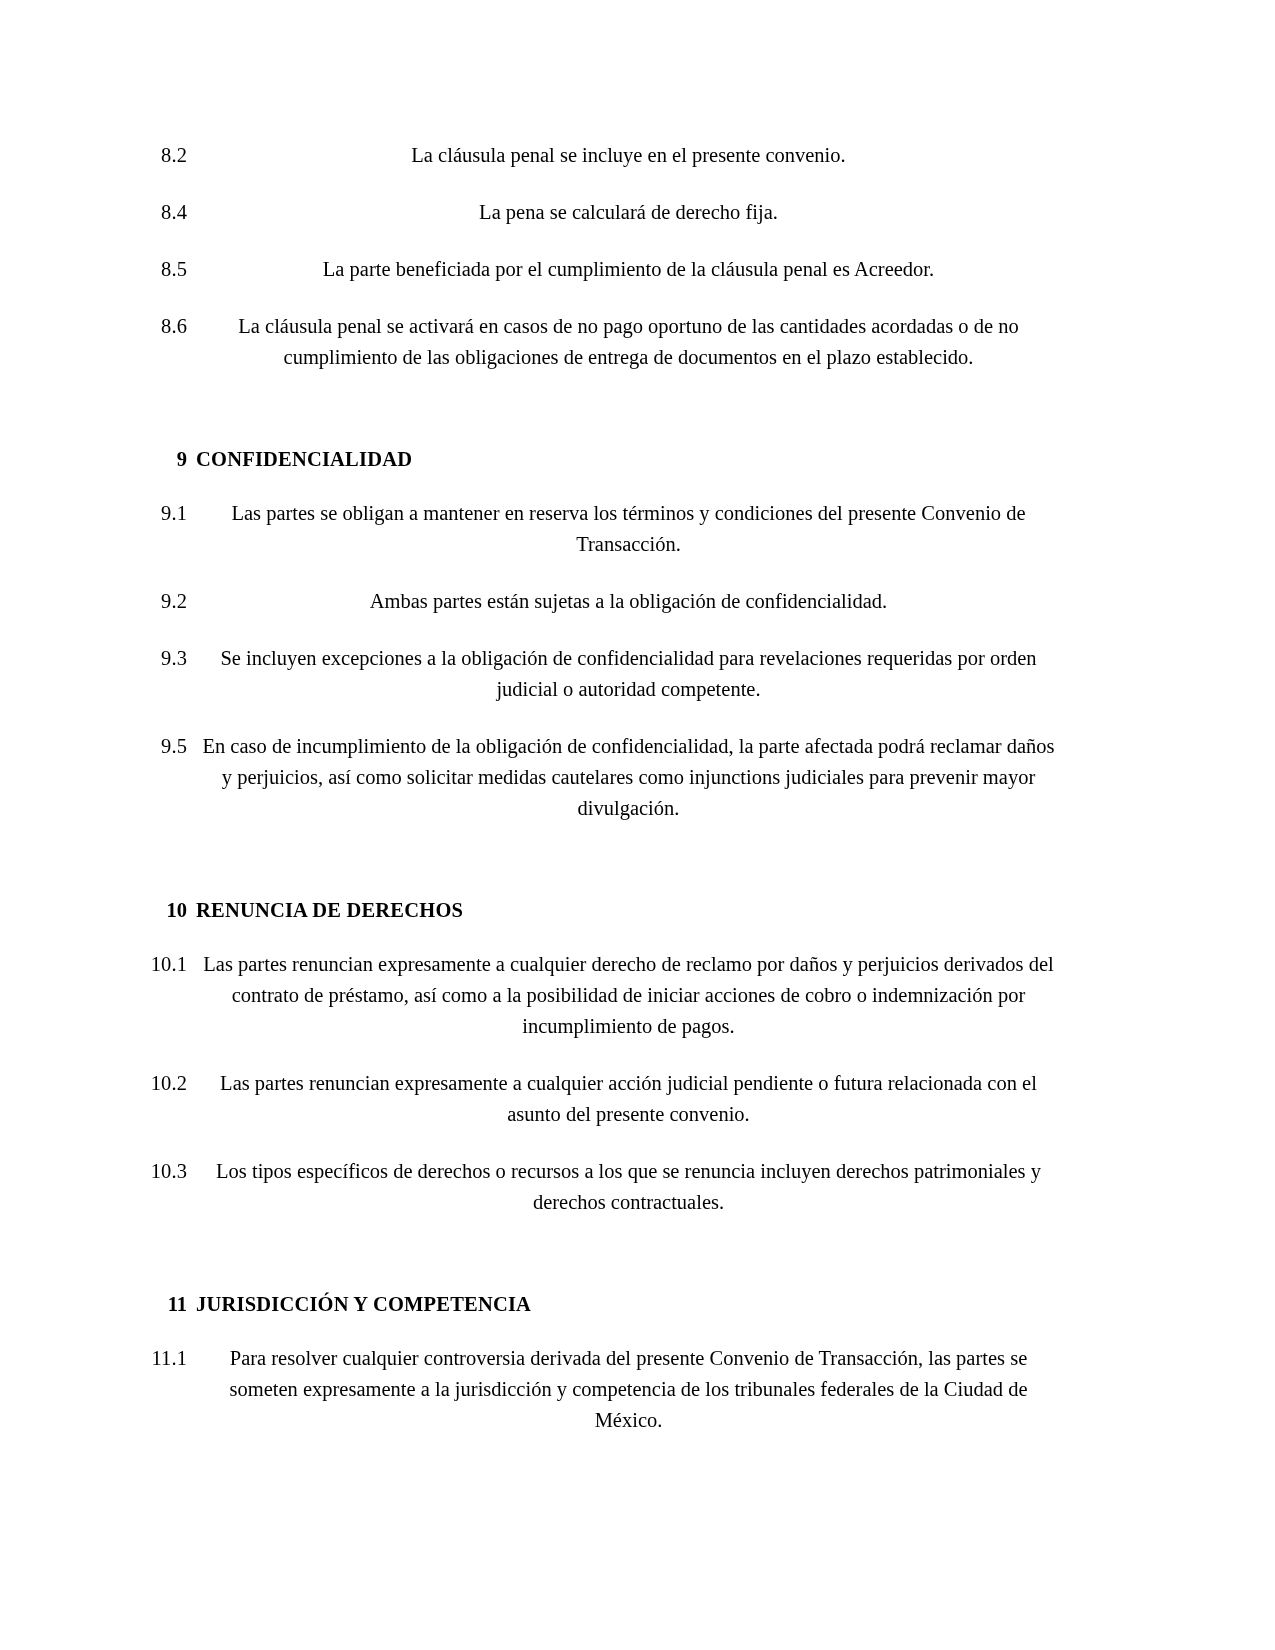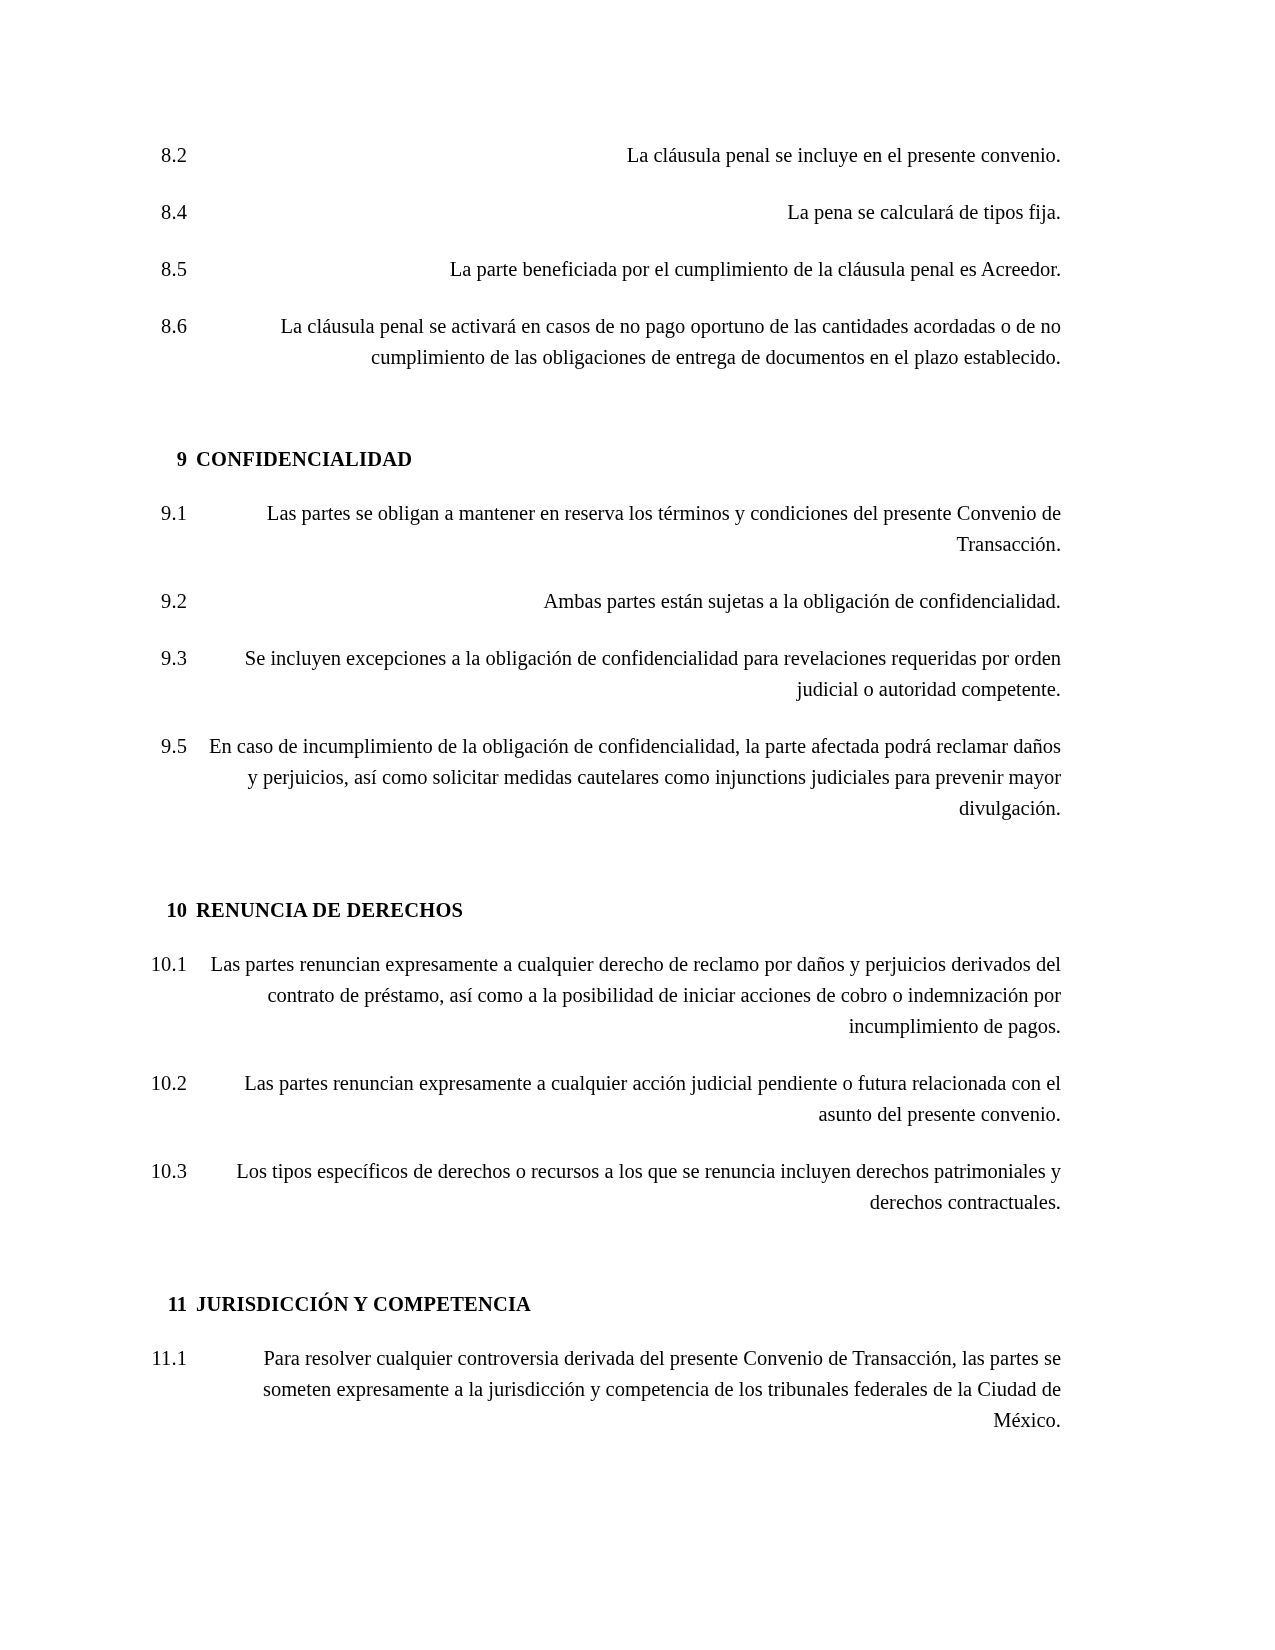--- a/index.html
+++ b/index.html
@@ -43,21 +43,21 @@
     font-size: 20.5px;
     line-height: 31px;
     letter-spacing: 0.1px;
     white-space: nowrap;
   }
   .clause-text {
     flex: 1 1 auto;
     padding-left: 9px;
     font-size: 20.5px;
     line-height: 31px;
-    text-align: right;
+    text-align: center;
   }
   .clause-text b {
     font-weight: 400;
   }
 
   
   .section-heading {
     display: flex;
     align-items: flex-start;
     margin: 0 0 24px 0;
@@ -84,21 +84,21 @@
 <body>
 
 <div class="page">
   <div class="doc-body" id="doc-body">
       <div class="clause">
         <div class="clause-number">8.2</div>
         <div class="clause-text"><span>La cláusula penal se incluye en el presente convenio.</span></div>
       </div>
       <div class="clause">
         <div class="clause-number">8.4</div>
-        <div class="clause-text"><span>La pena se calculará de tipos fija.</span></div>
+        <div class="clause-text"><span>La pena se calculará de derecho fija.</span></div>
       </div>
       <div class="clause">
         <div class="clause-number">8.5</div>
         <div class="clause-text"><span>La parte beneficiada por el cumplimiento de la cláusula penal es </span><b>Acreedor</b><span>.</span></div>
       </div>
       <div class="clause">
         <div class="clause-number">8.6</div>
         <div class="clause-text"><span>La cláusula penal se activará en casos de no pago oportuno de las cantidades acordadas o de no cumplimiento de las obligaciones de entrega de documentos en el plazo establecido.</span></div>
       </div>
       <div class="section-heading">

